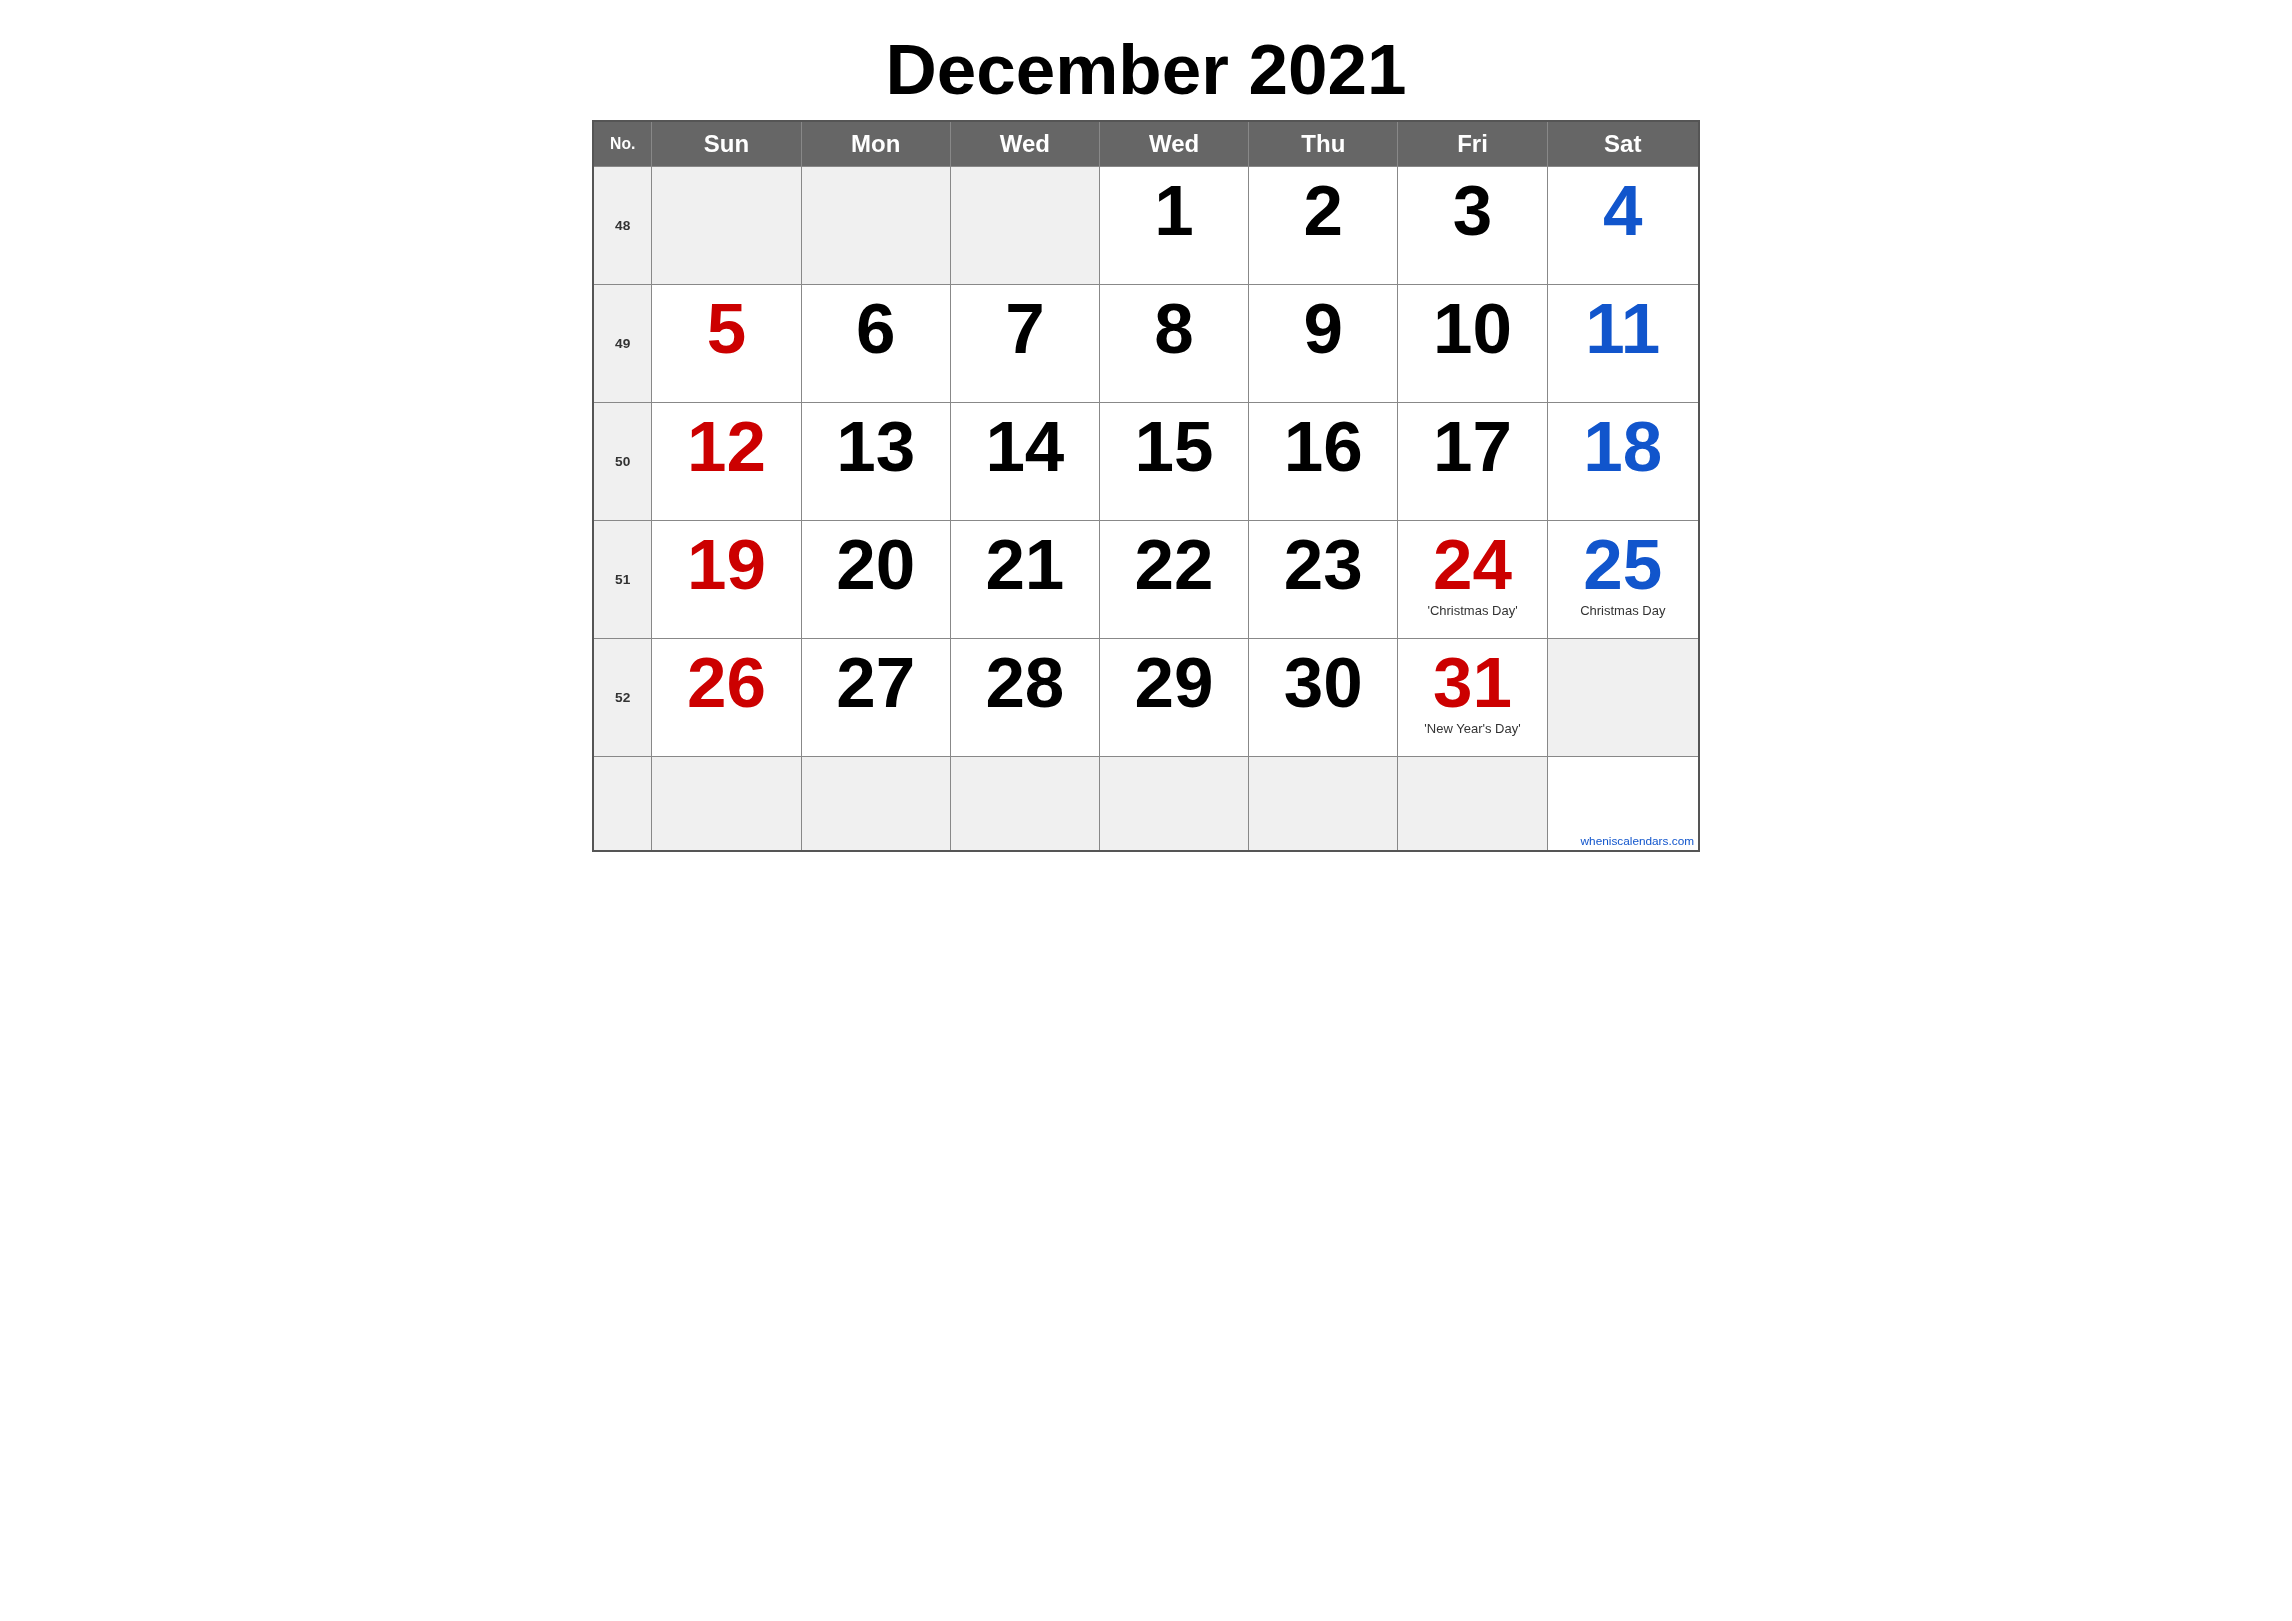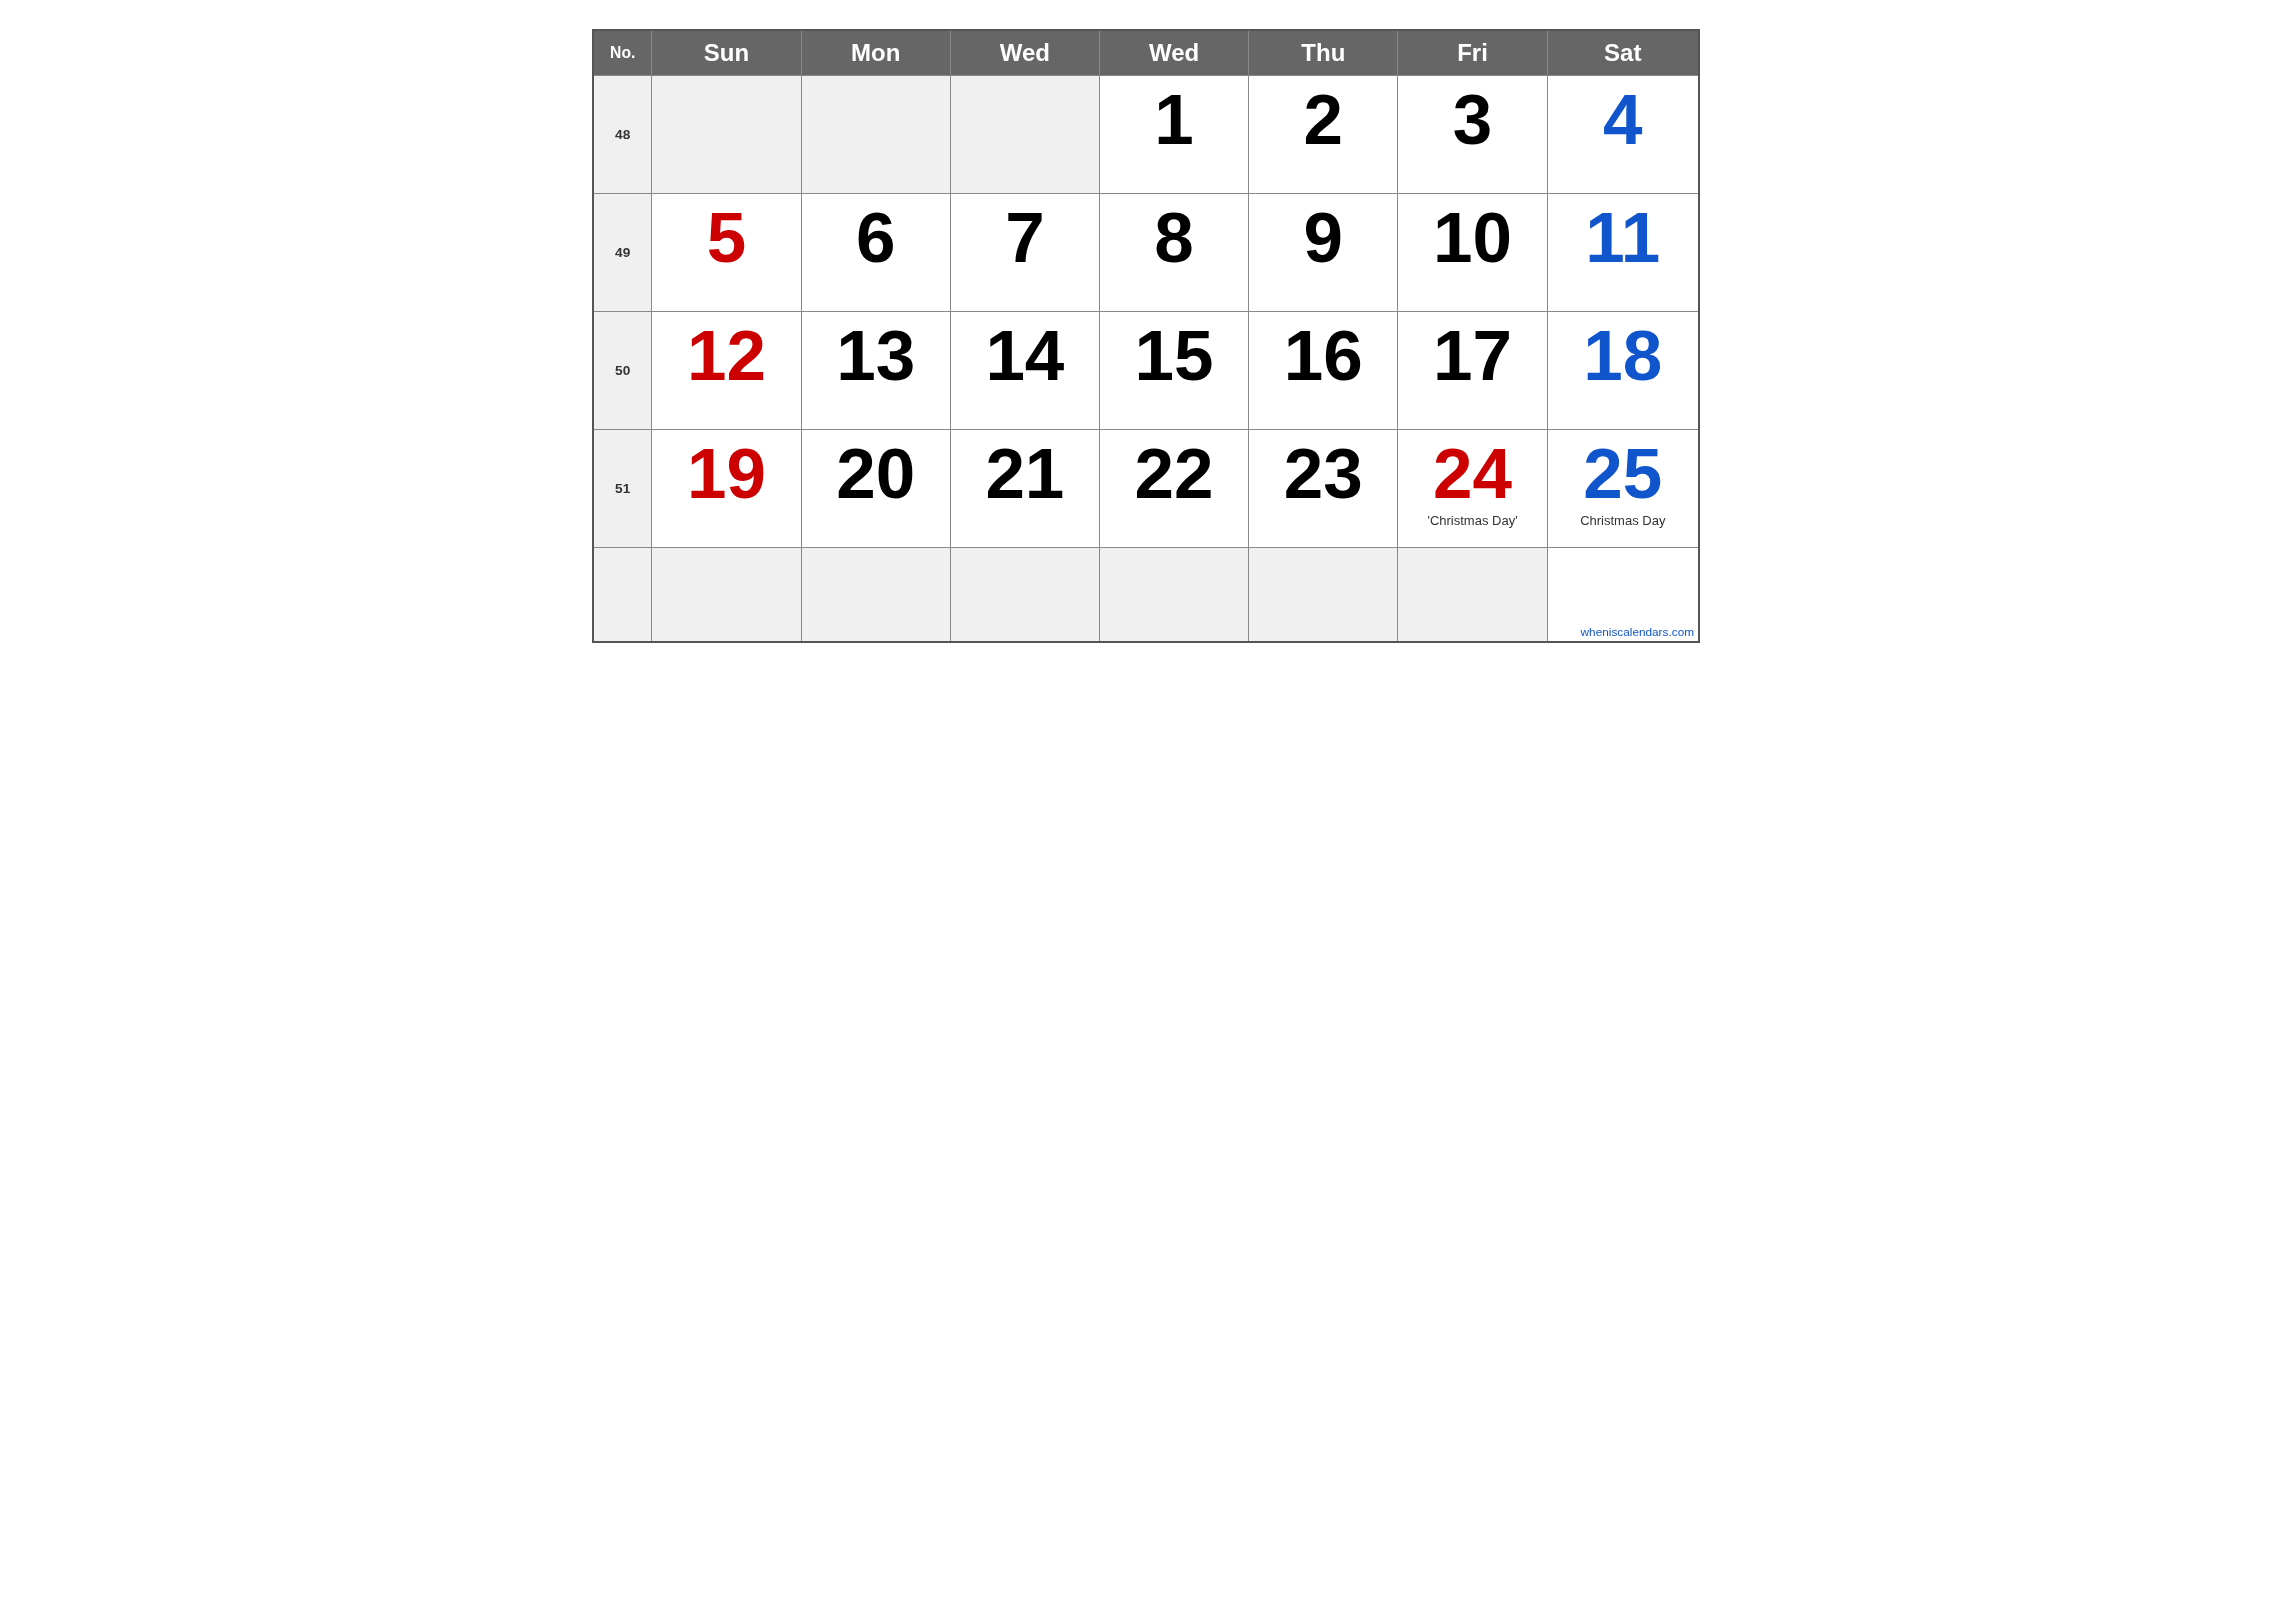--- a/index.html
+++ b/index.html
@@ -129,20 +129,21 @@
     }
 
     .empty-row td.white-bg {
       background-color: #ffffff;
     }
   </style>
 </head>
 <body>
 
 <div class="calendar-container">
+  <h1 class="calendar-title">December 2021</h1>
 
   <table class="calendar-table">
     <thead>
       <tr class="header-row">
         <th class="no-col">No.</th>
         <th>Sun</th>
         <th>Mon</th>
         <th>Wed</th>
         <th>Wed</th>
         <th>Thu</th>
@@ -236,20 +237,43 @@
           </td>
           <td class="day-cell">
             <span class="day-number red">24</span>
             <span class="holiday-label">'Christmas Day'</span>
           </td>
           <td class="day-cell">
             <span class="day-number blue">25</span>
             <span class="holiday-label">Christmas Day</span>
           </td>
         </tr>
+        <tr>
+          <td class="week-num">52</td>
+          <td class="day-cell">
+            <span class="day-number red">26</span>
+          </td>
+          <td class="day-cell">
+            <span class="day-number black">27</span>
+          </td>
+          <td class="day-cell">
+            <span class="day-number black">28</span>
+          </td>
+          <td class="day-cell">
+            <span class="day-number black">29</span>
+          </td>
+          <td class="day-cell">
+            <span class="day-number black">30</span>
+          </td>
+          <td class="day-cell">
+            <span class="day-number red">31</span>
+            <span class="holiday-label">'New Year's Day'</span>
+          </td>
+          <td class="day-cell empty"></td>
+        </tr>
         <tr class="empty-row">
           <td class="" style="background-color: rgb(240, 240, 240);"></td>
           <td class="" style="background-color: rgb(240, 240, 240);"></td>
           <td class="" style="background-color: rgb(240, 240, 240);"></td>
           <td class="" style="background-color: rgb(240, 240, 240);"></td>
           <td class="" style="background-color: rgb(240, 240, 240);"></td>
           <td class="" style="background-color: rgb(240, 240, 240);"></td>
           <td class="" style="background-color: rgb(240, 240, 240);"></td>
           <td class="watermark white-bg"><a href="#">wheniscalendars.com</a></td>
         </tr>

